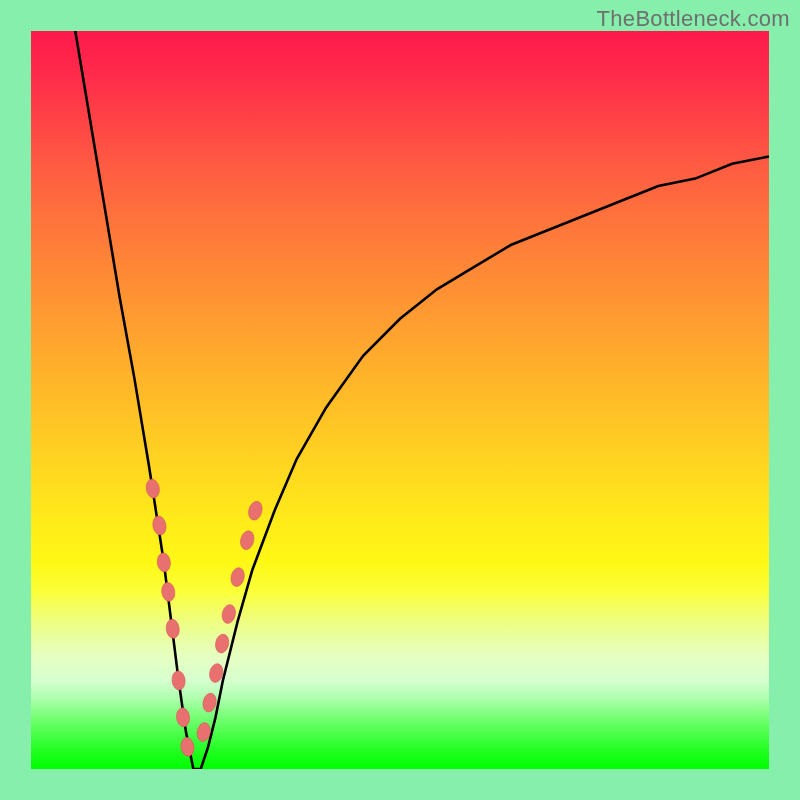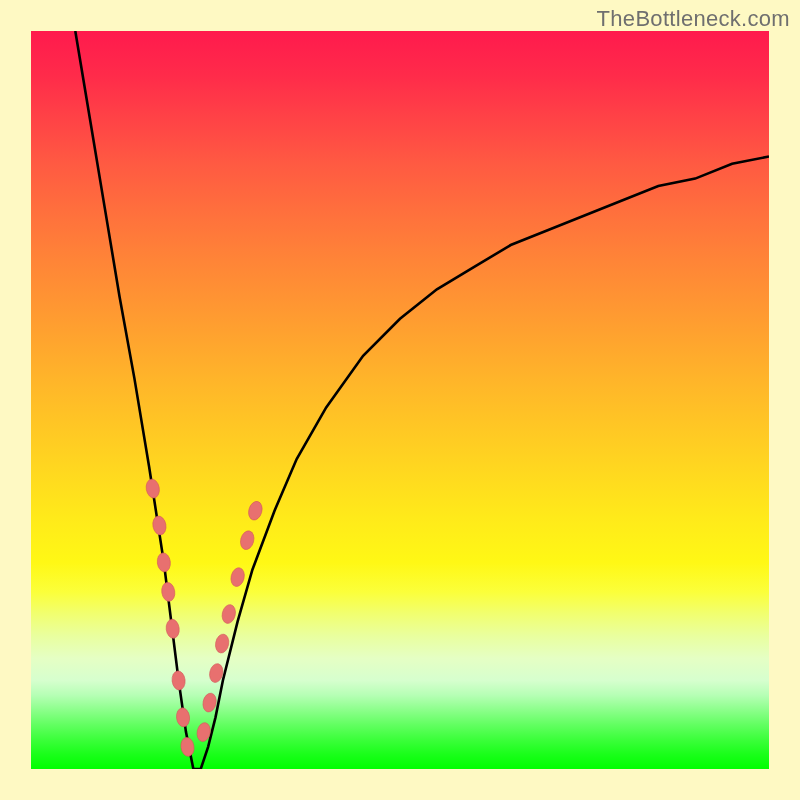--- a/index.html
+++ b/index.html
@@ -10,21 +10,21 @@
     overflow: hidden;
     background: #000;
     font-family: Arial, Helvetica, sans-serif;
   }
   .frame {
     position: absolute;
     top: 0;
     left: 0;
     width: 800px;
     height: 800px;
-    background: #fef9c3;
+    background: #86efac;
     text-align: right;
   }
   .plot-area {
     position: absolute;
     top: 31px;
     left: 31px;
     width: 738px;
     height: 738px;
     overflow: hidden;
   }

